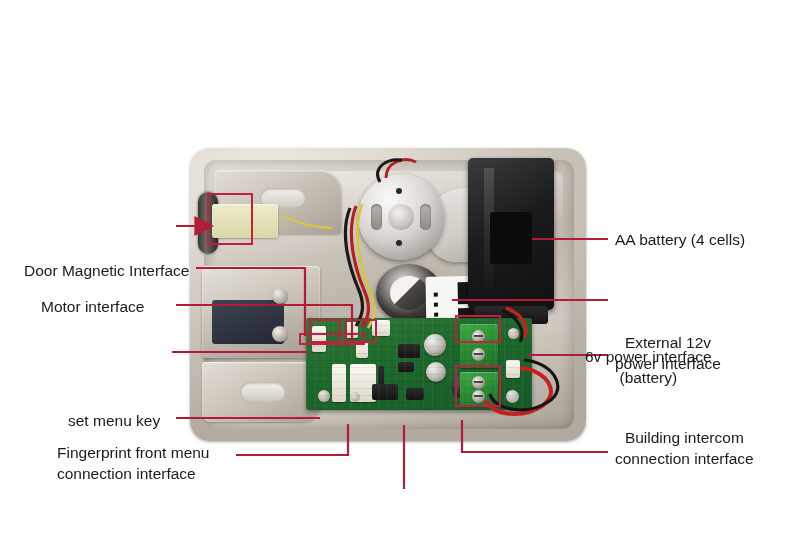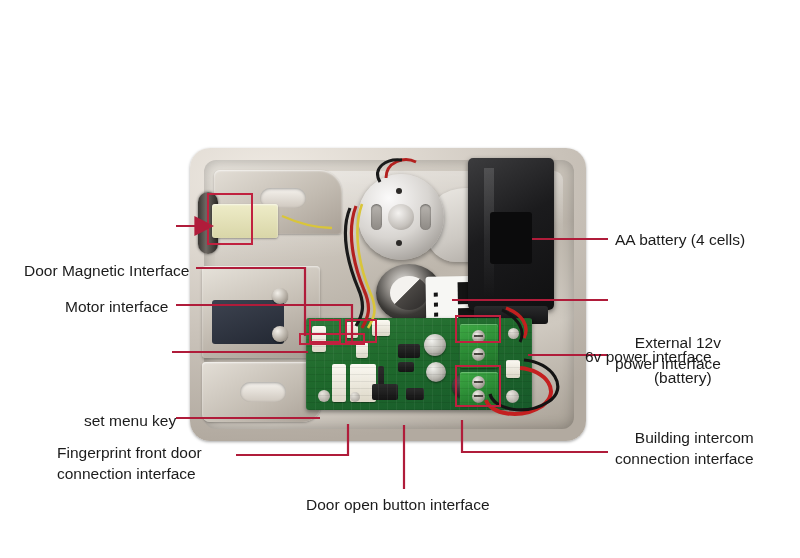--- a/index.html
+++ b/index.html
@@ -15,21 +15,21 @@
     position:absolute;left:0;top:22px;width:800px;text-align:center;
     font-size:47px;font-weight:700;color:#29a3e3;letter-spacing:0px;
     line-height:56px;
   }
 
   
   .lbl{
     position:absolute;color:#1b1b1b;font-size:15.5px;line-height:21px;
     white-space:pre-line;font-weight:400;
   }
-  .lbl.r{text-align:right;}
+  .lbl.r{text-align:center;}
 
   
   #leads{position:absolute;left:0;top:0;width:800px;height:558px;}
 
   
   .photo{
     position:absolute;left:190px;top:148px;width:396px;height:293px;
     border-radius:20px;overflow:hidden;
     background:
       radial-gradient(120% 90% at 20% 10%, #efeae3 0%, #ded8d0 30%, #c9c2b9 62%, #b2aaa0 100%);
@@ -324,27 +324,26 @@
 
       <path d="M608 300 L 452 300"></path>
 
       <path d="M608 355 L 528 355"></path>
 
       <path d="M608 452 L 462 452 L 462 420"></path>
     </g>
   </svg>
 
   <div class="lbl" style="left: 24px; top: 260px;">Door Magnetic Interface</div>
-  <div class="lbl" style="left: 65px; top: 296px;">Motor interface</div>
-  <div class="lbl" style="left: 84px; top: 410px;">set menu key</div>
-  <div class="lbl" style="left: 57px; top: 442px;">Fingerprint front door
+  <div class="lbl" style="left: 41px; top: 296px;">Motor interface</div>
+  <div class="lbl" style="left: 68px; top: 410px;">set menu key</div>
+  <div class="lbl" style="left: 57px; top: 442px;">Fingerprint front menu
 connection interface</div>
 
   <div class="lbl r" style="left: 615px; top: 229px;">AA battery (4 cells)</div>
   <div class="lbl r" style="left: 615px; top: 288px; margin-top: 44px;">External 12v
 power interface</div>
   <div class="lbl r" style="left: 585px; top: 346px;">6v power interface
 (battery)</div>
   <div class="lbl r" style="left: 615px; top: 427px;">Building intercom
 connection interface</div>
 
-  <div class="lbl" style="left: 306px; top: 494px;">Door open button interface</div>
 </div>
 
 </body></html>

